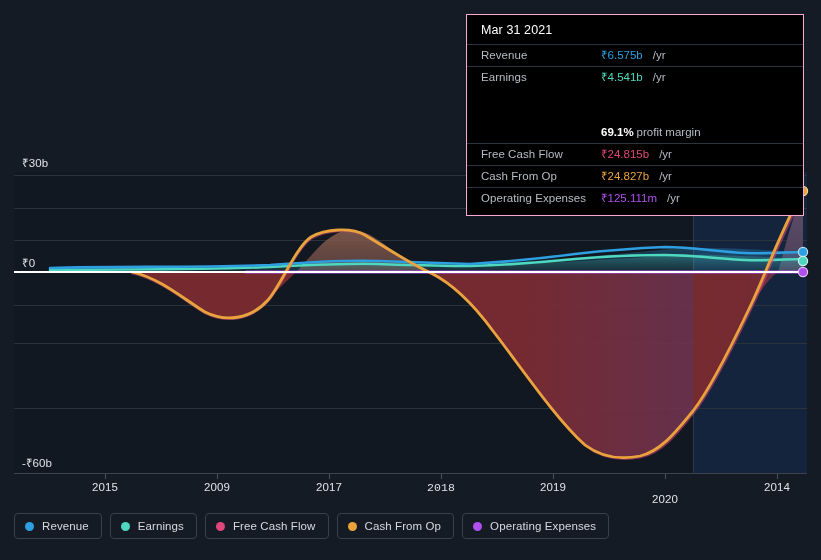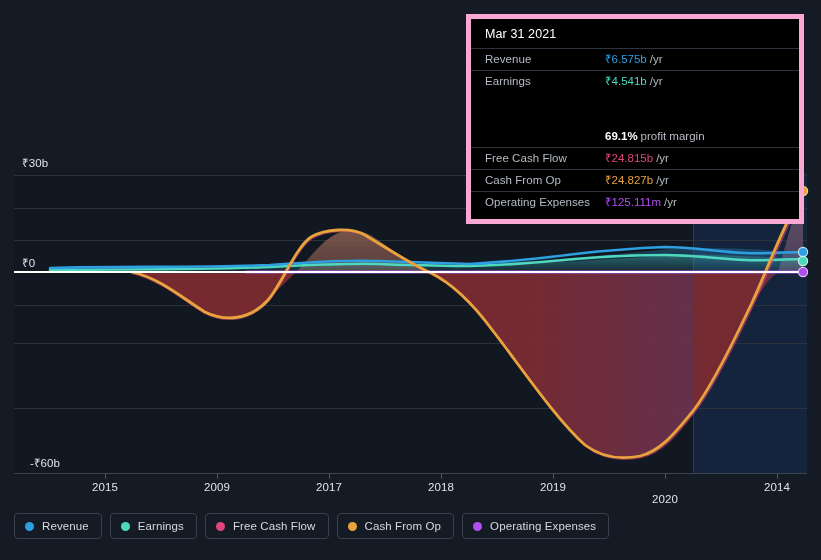--- a/index.html
+++ b/index.html
@@ -52,21 +52,21 @@
     letter-spacing: 0.1px;
   }
 
   
   #tooltip {
     position: absolute;
     left: 466px;
     top: 14px;
     width: 338px;
     background: #000000;
-    border: 5px solid #f9a8d4;
+    border: 1px solid #f9a8d4;
     box-sizing: border-box;
     padding: 7px 0 6px 0;
     font-size: 11.5px;
     z-index: 20;
   }
   #tooltip .tt-title {
     color: #ffffff;
     font-size: 12.5px;
     padding: 1px 14px 7px 14px;
     letter-spacing: 0.1px;
@@ -88,21 +88,21 @@
     color: #b6bcc4;
     letter-spacing: 0.05px;
   }
   .tt-value {
     font-weight: normal;
     white-space: nowrap;
   }
   .tt-unit {
     color: #b6bcc4;
     font-weight: normal;
-    margin-left: 3px;
+    margin-left: 10px;
   }
   .tt-sub {
     color: #ffffff;
     font-weight: bold;
   }
   .tt-sub-unit {
     color: #b6bcc4;
     font-weight: normal;
     margin-left: 3px;
     margin-top: 36px;
@@ -285,26 +285,26 @@
       <line x1="329.5" y1="474" x2="329.5" y2="479"></line>
       <line x1="441.5" y1="474" x2="441.5" y2="479"></line>
       <line x1="553.5" y1="474" x2="553.5" y2="479"></line>
       <line x1="665.5" y1="474" x2="665.5" y2="479"></line>
       <line x1="777.5" y1="474" x2="777.5" y2="479"></line>
     </g>
   </svg>
 
   <div class="y-label" style="left:22px; top:155px;">₹30b</div>
   <div class="y-label" style="left:22px; top:255px;">₹0</div>
-  <div class="y-label" style="left:30px; top:455px;">-₹60b</div>
+  <div class="y-label" style="left:22px; top:455px;">-₹60b</div>
 
   <div class="x-label" style="left:105px; top:481px;">2015</div>
   <div class="x-label" style="left:217px; top:481px;">2009</div>
   <div class="x-label" style="left:329px; top:481px;">2017</div>
-  <div class="x-label" style="left:441px; top:481px;">2018</div>
+  <div class="x-label" style="left:441px; top:481px;font-family:Liberation Mono, monospace;">2018</div>
   <div class="x-label" style="left:553px; top:481px;">2019</div>
   <div class="x-label" style="left:665px; top:481px;margin-top:12px;">2020</div>
   <div class="x-label" style="left:777px; top:481px;">2014</div>
 </div>
 
 <div id="tooltip">
   <div class="tt-title">Mar 31 2021</div>
 
   <div class="tt-row">
     <span class="tt-label">Revenue</span>

